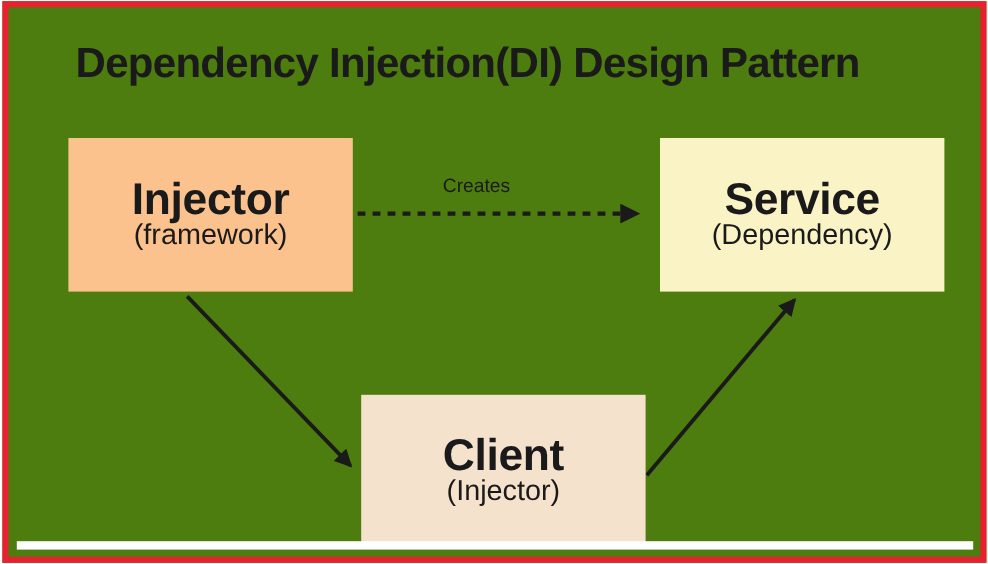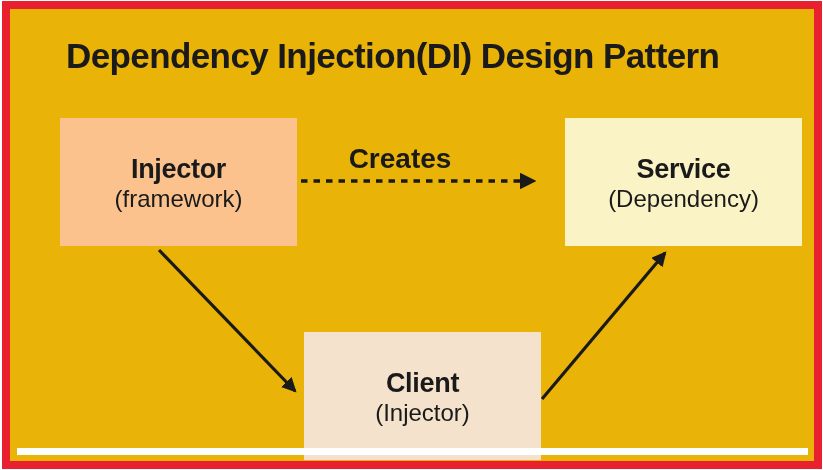--- a/index.html
+++ b/index.html
@@ -14,23 +14,23 @@
     height: 470px;
     background: #ffffff;
     overflow: hidden;
   }
   .frame {
     position: absolute;
     left: 2px;
     top: 1px;
     right: 1px;
     bottom: 1px;
-    border: 8px solid #f97316;
+    border: 5px solid #f97316;
     box-sizing: border-box;
-    background: #eab308;
+    background: #4d7c0f;
   }
   .bottom-strip {
     position: absolute;
     left: 7px;
     right: 6px;
     bottom: 6px;
     height: 7px;
     background: #ffffff;
   }
   .title {
@@ -51,48 +51,48 @@
     height: 128px;
     display: flex;
     flex-direction: column;
     align-items: center;
     justify-content: center;
     box-sizing: border-box;
     color: #1a1a1a;
     text-align: center;
   }
   .node-label {
-    font-size: 27px;
+    font-size: 37px;
     line-height: 32px;
     font-weight: bold;
     letter-spacing: -0.3px;
   }
   .node-sublabel {
     font-size: 24px;
     line-height: 27px;
     font-weight: normal;
   }
   .node-injector { left: 50px;  top: 109px; }
-  .node-service  { left: 555px; top: 109px; }
+  .node-service  { left: 543px; top: 109px; }
   .node-client   { left: 294px; top: 323px; }
   .edges-layer {
     position: absolute;
     left: 0;
     top: 0;
     width: 823px;
     height: 470px;
     pointer-events: none;
   }
   .edge-label {
     position: absolute;
     width: 180px;
     text-align: center;
-    font-size: 28px;
+    font-size: 16px;
     line-height: 26px;
-    font-weight: bold;
+    font-weight: normal;
     color: #1a1a1a;
   }
   .label-creates { left: 300px; top: 137px; }
   .label-injects { left: 128px; top: 287px; }
   .label-uses    { left: 520px; top: 286px; }
 </style>
 </head>
 <body>
 
 <div class="page">

